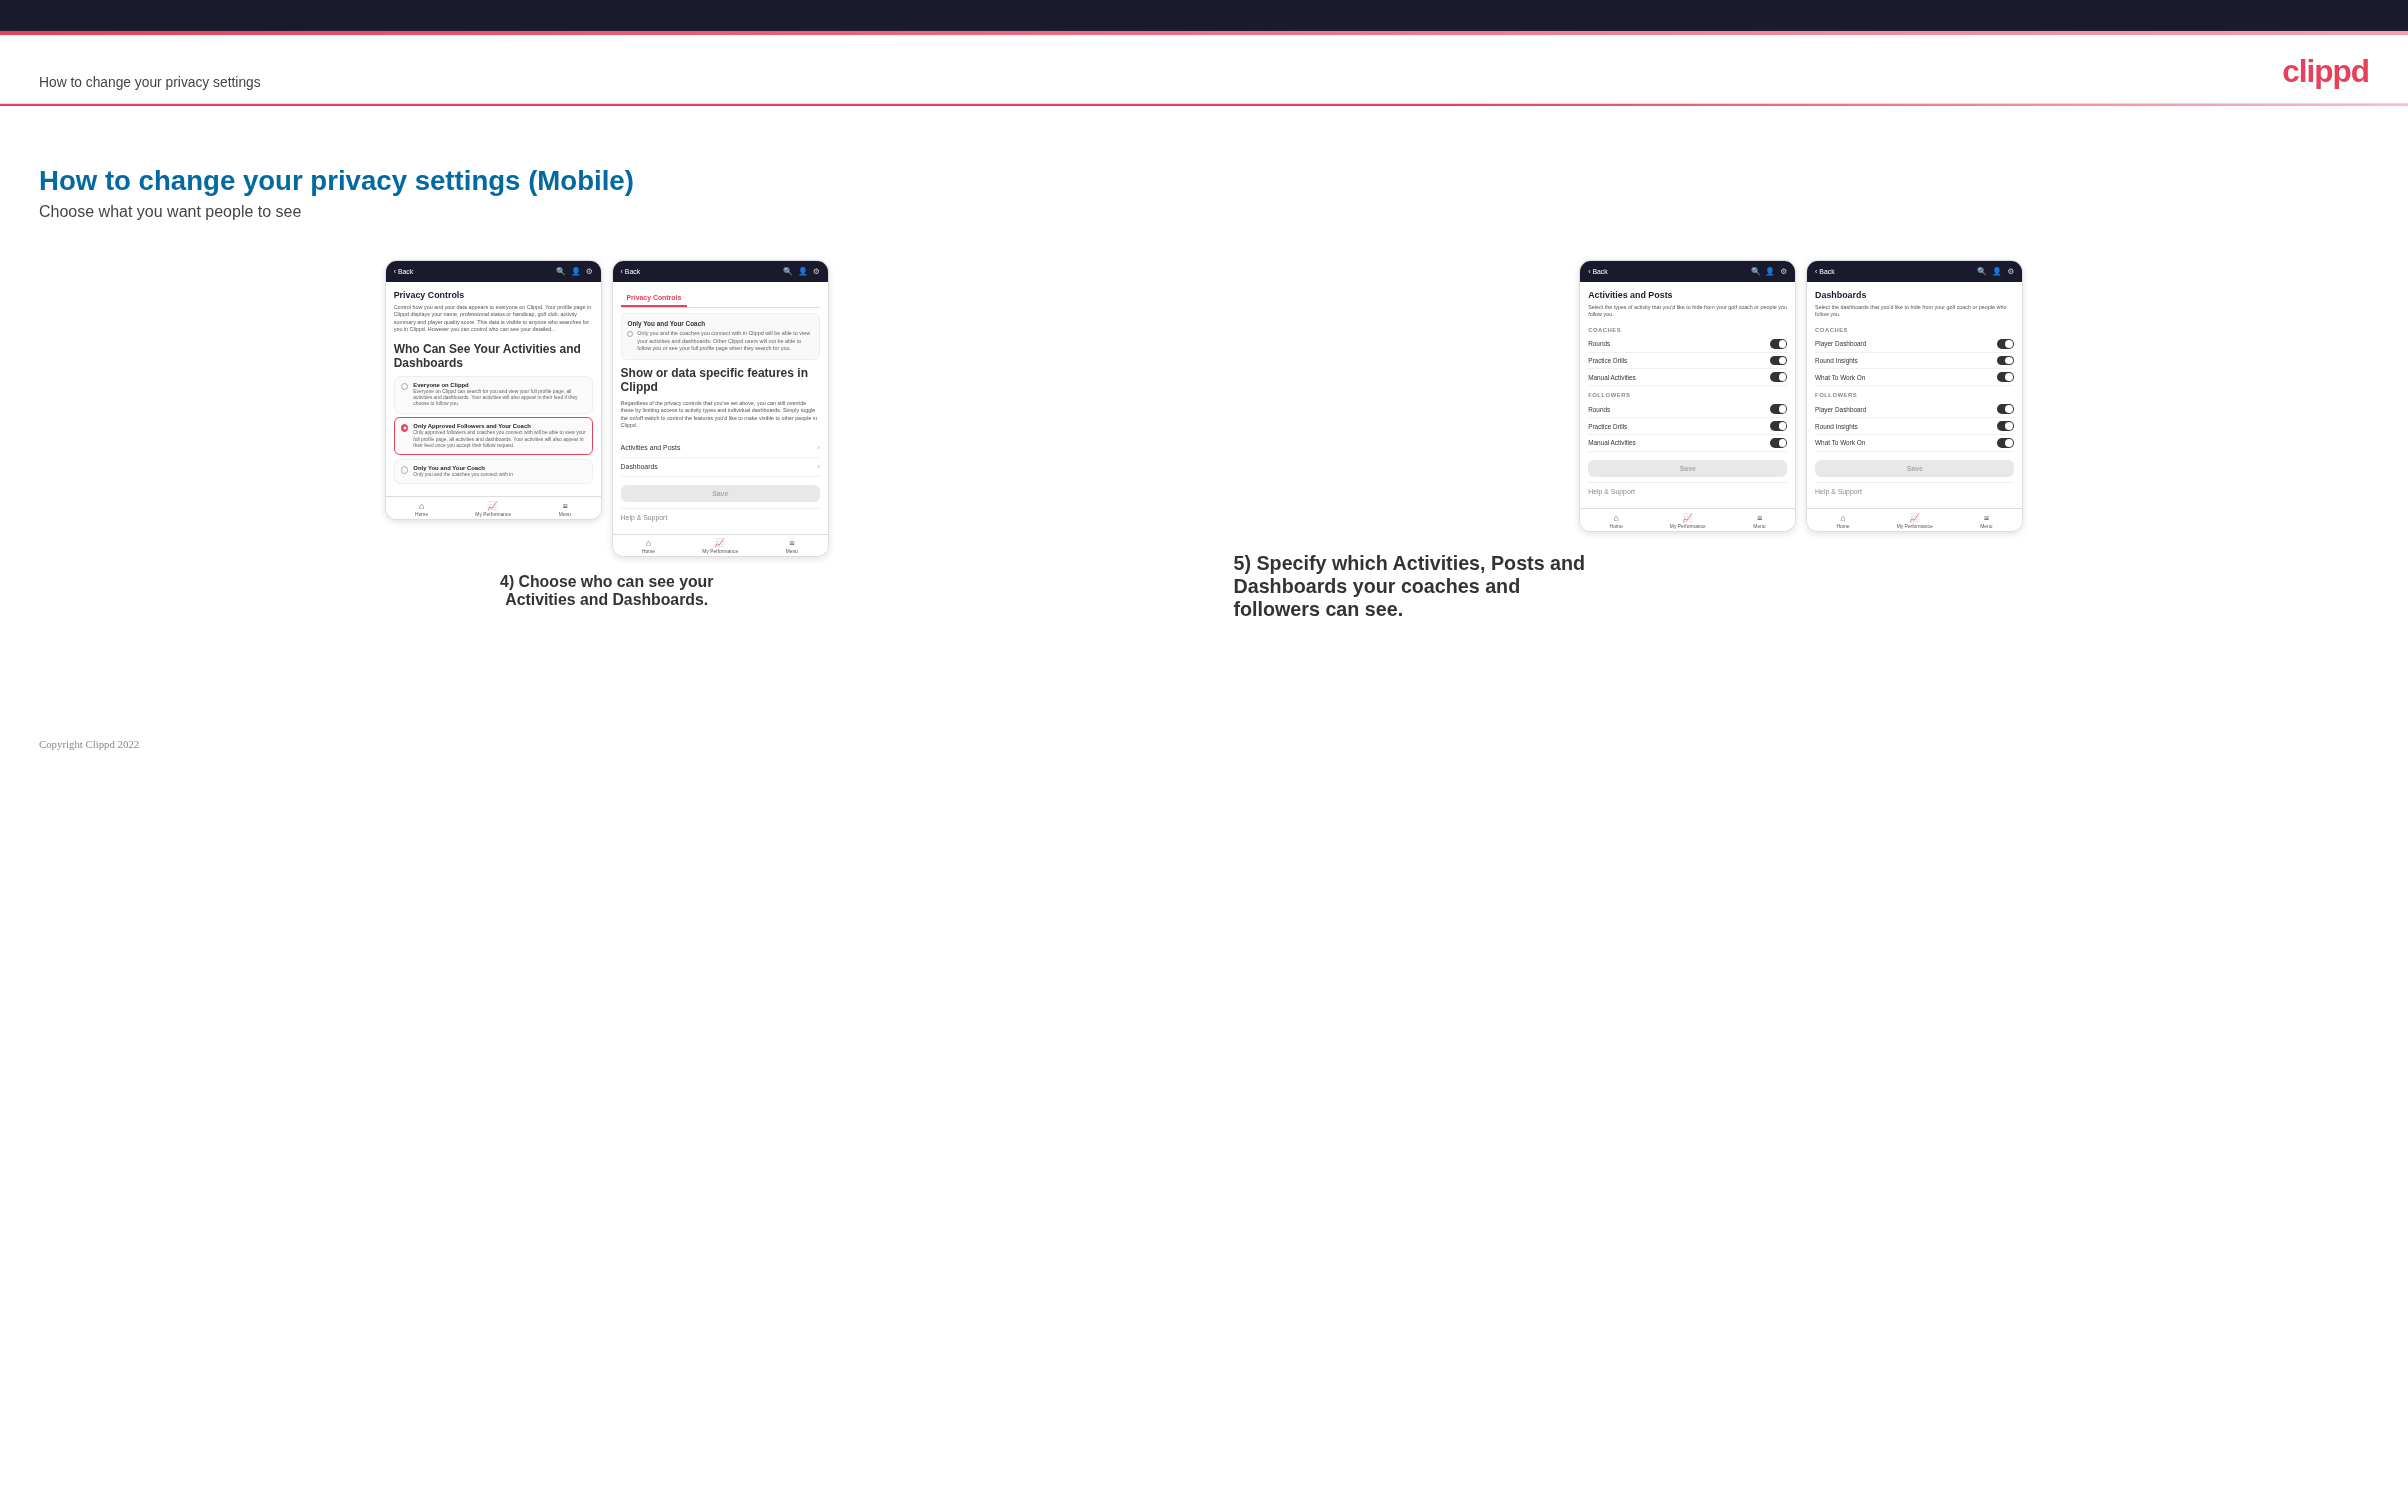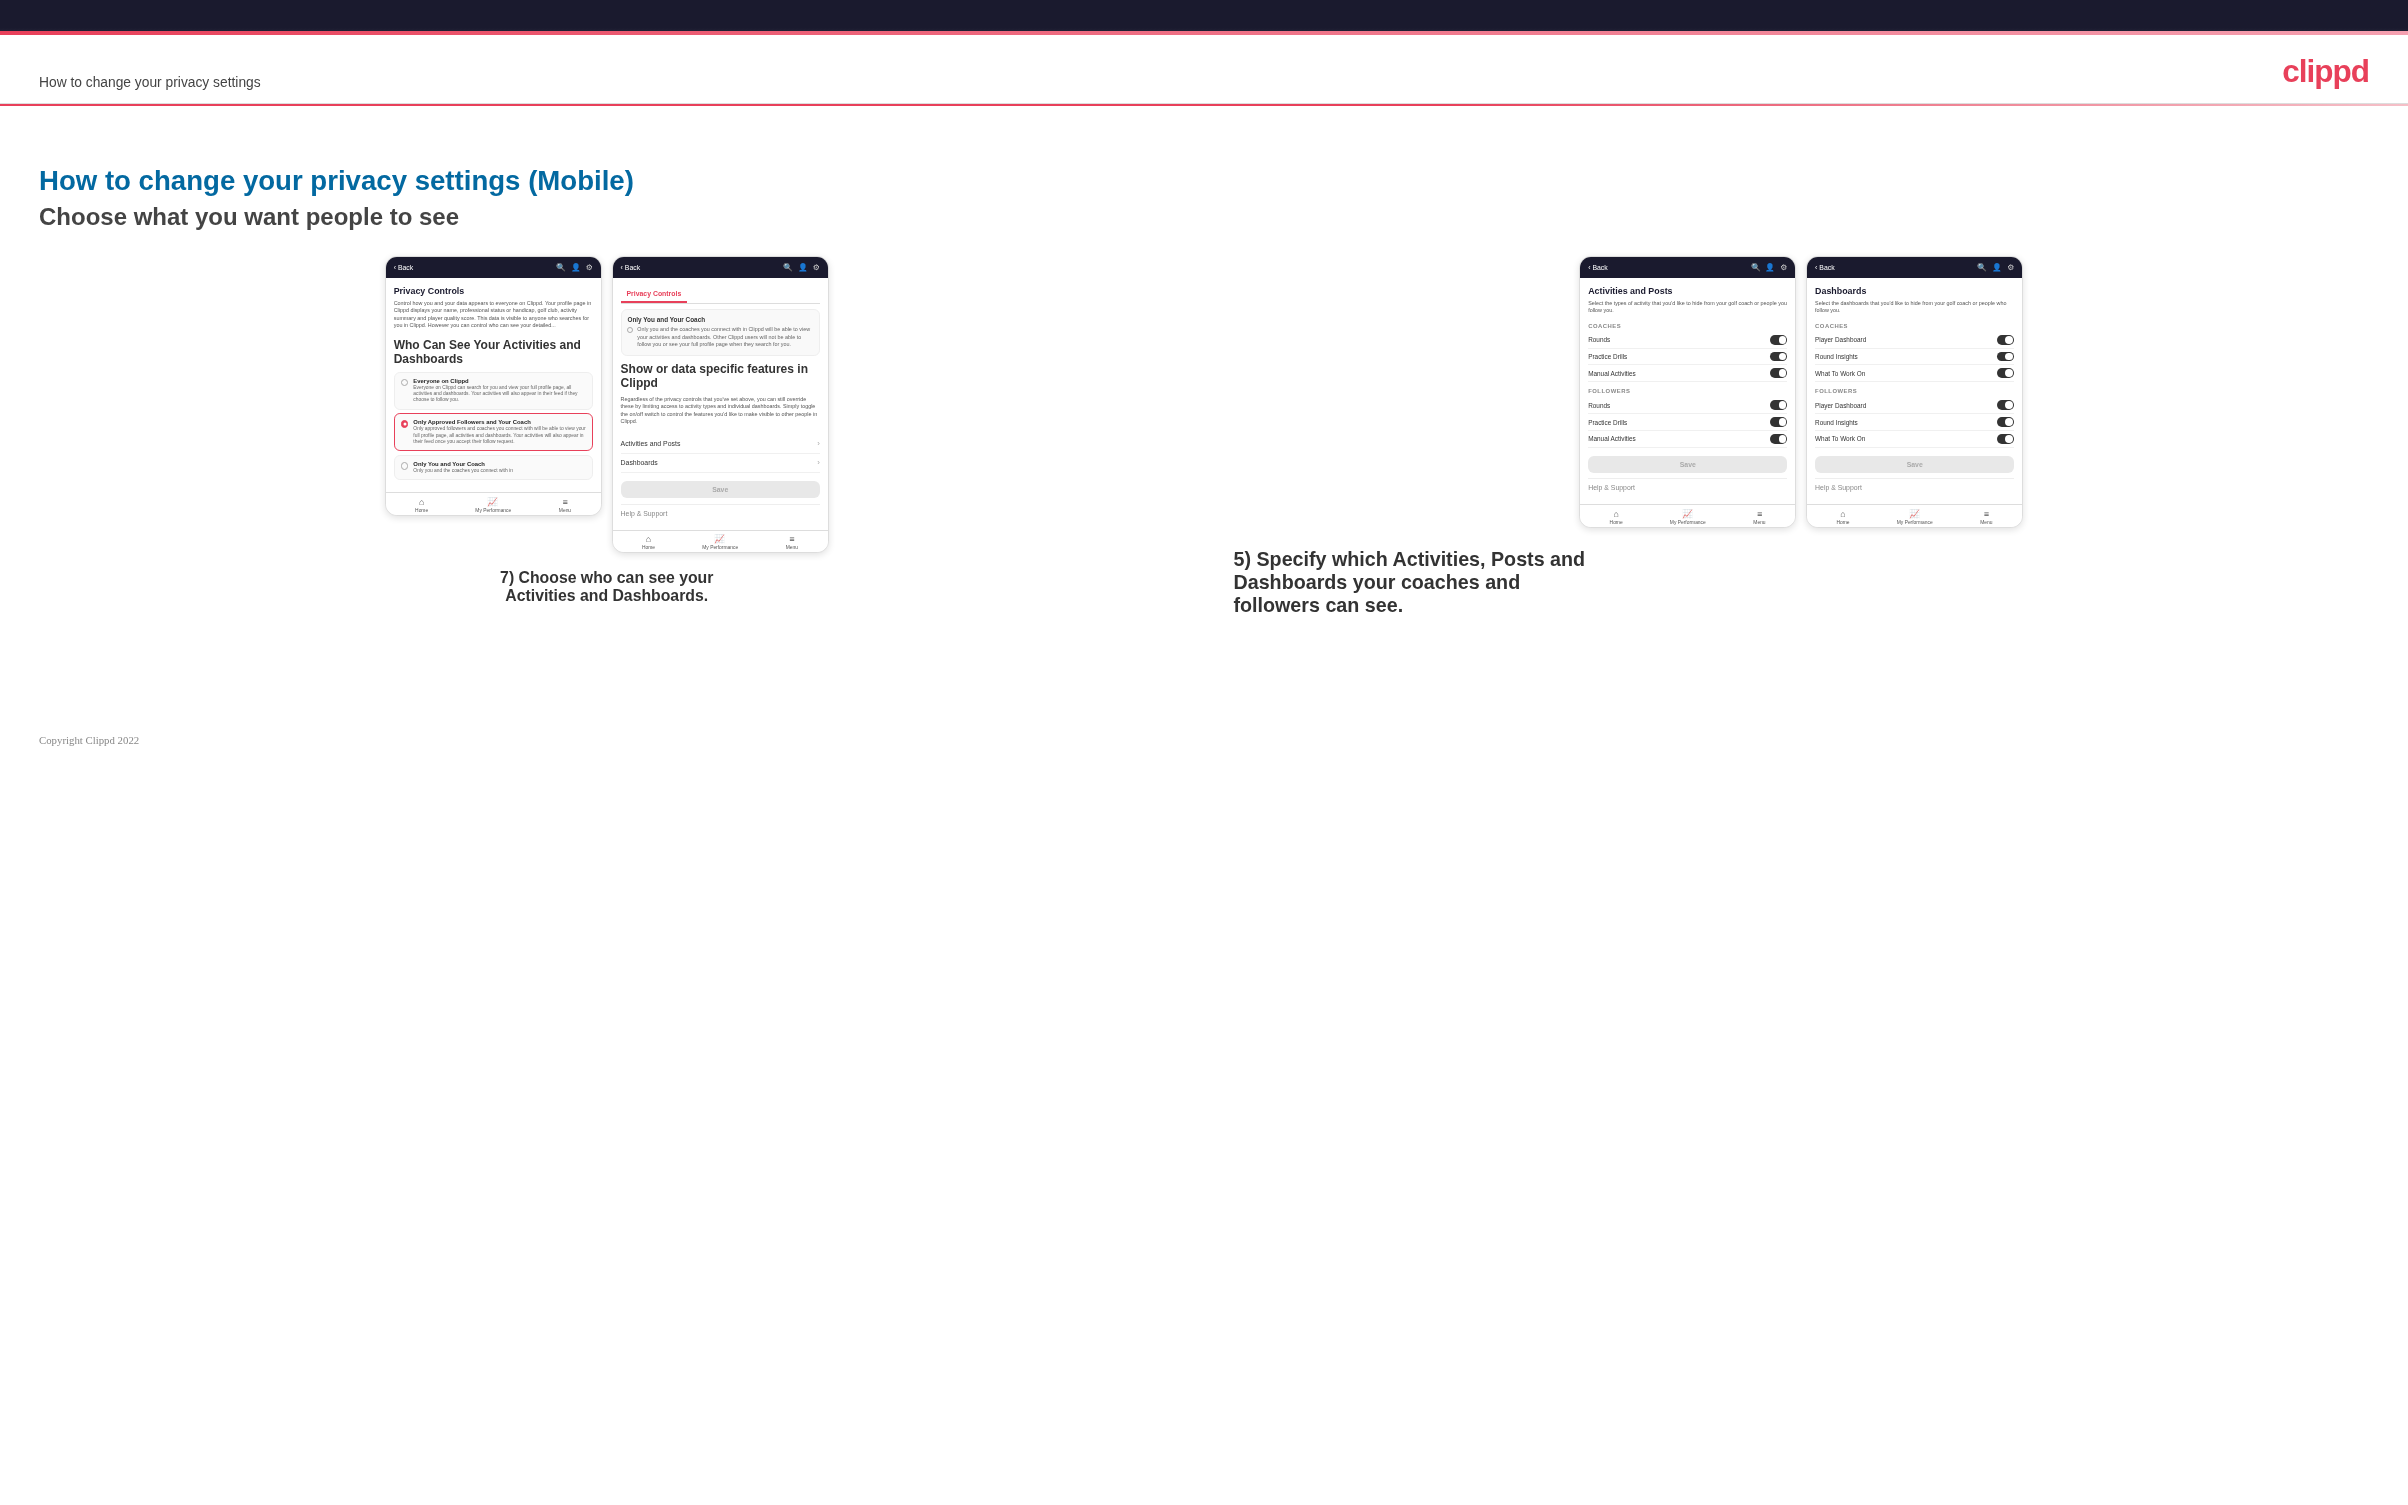--- a/index.html
+++ b/index.html
@@ -40,24 +40,24 @@
       padding: 19.7px 39px 39px 39px;
     }
 
     .page-heading {
       font-size: 27.6px;
       font-weight: 800;
       color: #0369a1;
       margin-bottom: 5.9px;
     }
     .page-subheading {
-      font-size: 24px;
-      font-weight: 700;
+      font-size: 16px;
+      font-weight: 400;
       color: #444;
-      margin-bottom: 25px;
+      margin-bottom: 39px;
     }
 
     
     .phone-mockup {
       width: 100%;
       max-width: 217px;
       background: #f8f8f8;
       border-radius: 11.8px;
       border: 1px solid #ddd;
       overflow: hidden;
@@ -504,21 +504,21 @@
               <div class="nav-item">
                 <span class="nav-icon">≡</span>
                 <span class="nav-label">Menu</span>
               </div>
             </div>
           </div>
         </div>
 
       </div>
 
-      <div class="caption">7) Choose who can see your Activities and Dashboards.</div>
+      <div class="caption">4) Choose who can see your Activities and Dashboards.</div>
     </div>
 
     <div class="section-right">
       <div class="phones-pair">
 
         <div class="phone-wrapper">
           <div class="phone-mockup">
             <div class="phone-nav">
               <span class="phone-nav-back">‹ Back</span>
               <div class="phone-nav-icons">

